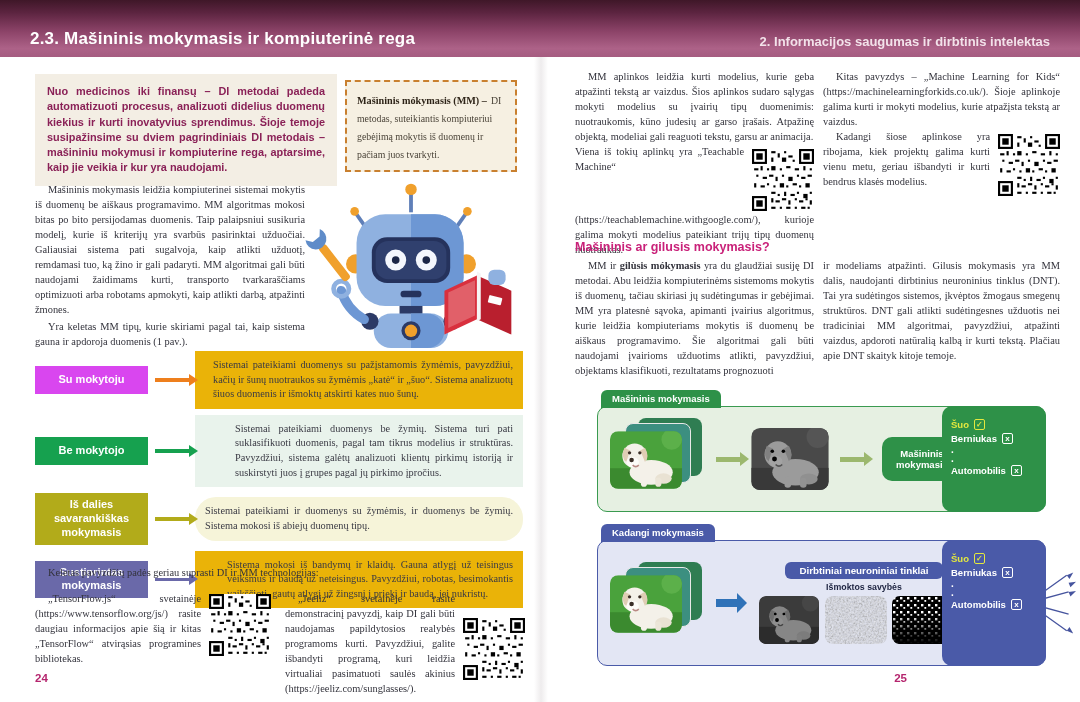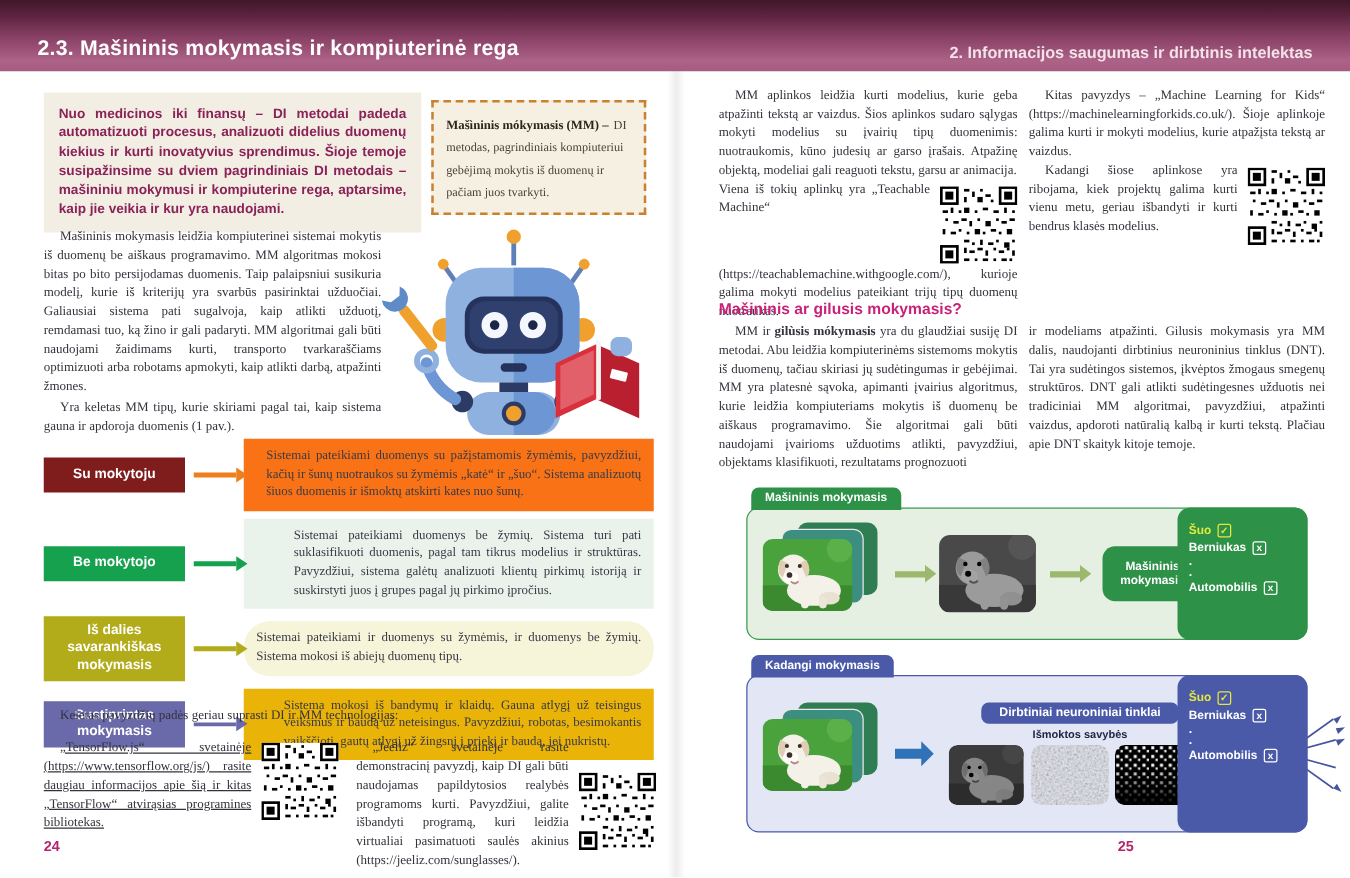--- a/index.html
+++ b/index.html
@@ -36,27 +36,27 @@
 
   .rows { position:absolute; left:35px; top:351px; width:488px; }
   .mlrow { display:flex; align-items:center; margin-bottom:6px; }
   .lbl { width:113px; min-height:28px; color:#fff; font-weight:bold; font-size:11px; line-height:1.25;
          display:flex; align-items:center; justify-content:center; text-align:center; padding:5px 4px; }
   .rarrow { width:34px; height:3.5px; margin:0 6px 0 7px; position:relative; flex:none; background:var(--c); }
   .rarrow::after { content:""; position:absolute; right:-9px; top:-4.2px; border-left:9px solid var(--c);
                    border-top:6px solid transparent; border-bottom:6px solid transparent; }
   .desc { flex:1; font-family:"Liberation Serif", serif; font-size:10.3px; line-height:1.42; color:#3a3a44;
           text-align:justify; padding:7px 10px; }
-  .t0 .lbl { background:#7f1d1d; } .t0 .rarrow { --c:#ee7f1d; } .t0 .desc { background:#f97316;padding-left:18px; }
+  .t0 .lbl { background:#d946ef; } .t0 .rarrow { --c:#ee7f1d; } .t0 .desc { background:#eab308;padding-left:18px; }
   .t1 .lbl { background:#16a14f; } .t1 .rarrow { --c:#16a14f; } .t1 .desc { background:#e9f3ec;padding-left:40px; }
   .t2 .lbl { background:#b2ab1a; } .t2 .rarrow { --c:#b2ab1a; } .t2 .desc { background:#f6f4d9;border-radius:21px; }
   .t3 .lbl { background:#6a69a9; } .t3 .rarrow { --c:#6a69a9; } .t3 .desc { background:#eab308;padding-left:32px; }
 
   .examples { position:absolute; left:35px; top:566px; width:488px; }
-  .bcol1 { position:absolute; left:35px; top:592px; width:236px;text-decoration:underline; }
+  .bcol1 { position:absolute; left:35px; top:592px; width:236px; }
   .bcol2 { position:absolute; left:285px; top:592px; width:240px; }
   .qr { float:right; width:62px; height:62px; margin:2px 0 2px 8px; }
   .bcol2 .qr { margin-top:26px; }
 
   .pgnum { position:absolute; bottom:18px; font-size:11.5px; font-weight:bold; color:#b5256e; }
   .pg24 { left:35px; } .pg25 { right:32px; }
 
   
   .rcol1 { position:absolute; left:575px; top:70px; width:239px; }
   .rcol2 { position:absolute; left:823px; top:70px; width:237px; }
@@ -256,21 +256,21 @@
   <div class="hdr">
     <div class="t-left">2.3. Mašininis mokymasis ir kompiuterinė rega</div>
     <div class="t-right">2. Informacijos saugumas ir dirbtinis intelektas</div>
   </div>
   <div class="gutter"></div>
 
   <div class="intro-box">Nuo medicinos iki finansų – DI metodai padeda automatizuoti procesus, analizuoti didelius duomenų kiekius ir kurti inovatyvius sprendimus. Šioje temoje susipažinsime su dviem pagrindiniais DI metodais – mašininiu mokymusi ir kompiuterine rega, aptarsime, kaip jie veikia ir kur yra naudojami.</div>
 
   <div class="def-box">
     <span class="term">Mašìninis mókymasis (MM) –</span>
-    <span class="dbody">DI metodas, pagrindiniais kompiuteriui gebėjimą mokytis iš duomenų ir pačiam juos tvarkyti.</span>
+    <span class="dbody">DI metodas, suteikiantis kompiuteriui gebėjimą mokytis iš duomenų ir pačiam juos tvarkyti.</span>
   </div>
 
   <div class="body-l serif">
     <p>
         <span class="indent">Mašininis mokymasis leidžia kompiuterinei sistemai mokytis iš duomenų be aiškaus programavimo. MM algoritmas mokosi bitas po bito persijodamas duomenis. Taip palaipsniui susikuria modelį, kurie iš kriterijų yra svarbūs pasirinktai užduočiai. Galiausiai sistema pati sugalvoja, kaip atlikti užduotį, remdamasi tuo, ką žino ir gali padaryti. MM algoritmai gali būti naudojami žaidimams kurti, transporto tvarkaraščiams optimizuoti arba robotams apmokyti, kaip atlikti darbą, atpažinti žmones.</span>
       </p>
     <p>
         <span class="indent">Yra keletas MM tipų, kurie skiriami pagal tai, kaip sistema gauna ir apdoroja duomenis (1 pav.).</span>
       </p>
   </div>

